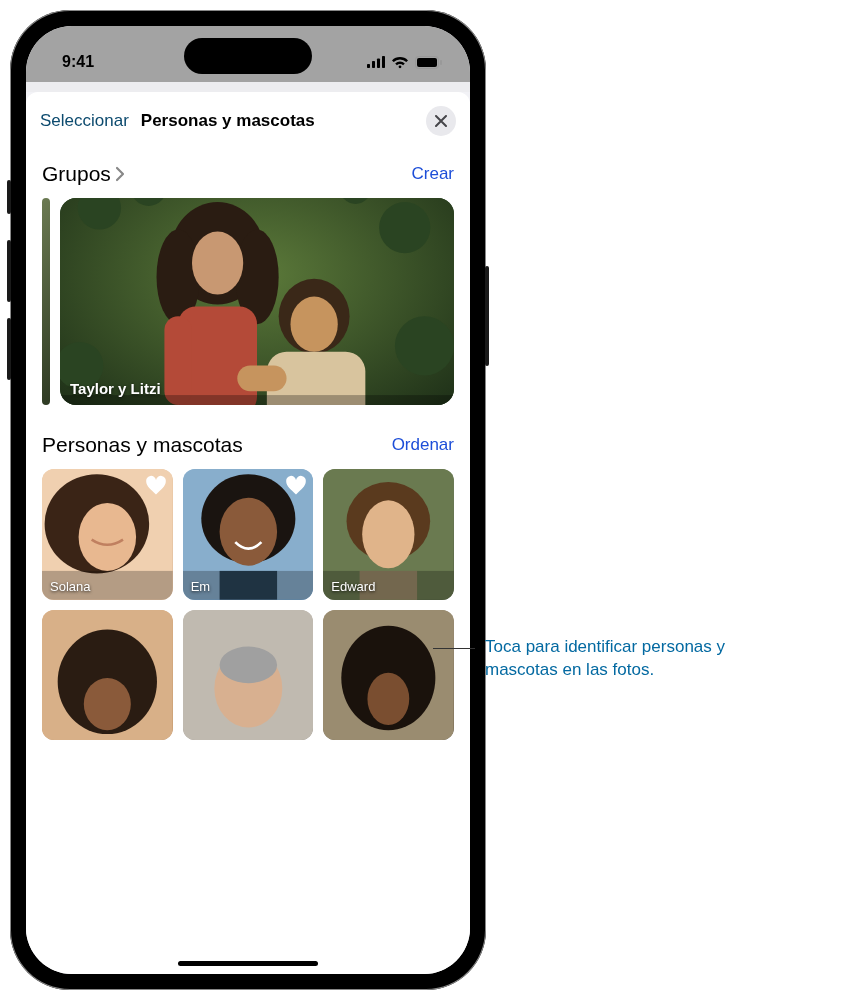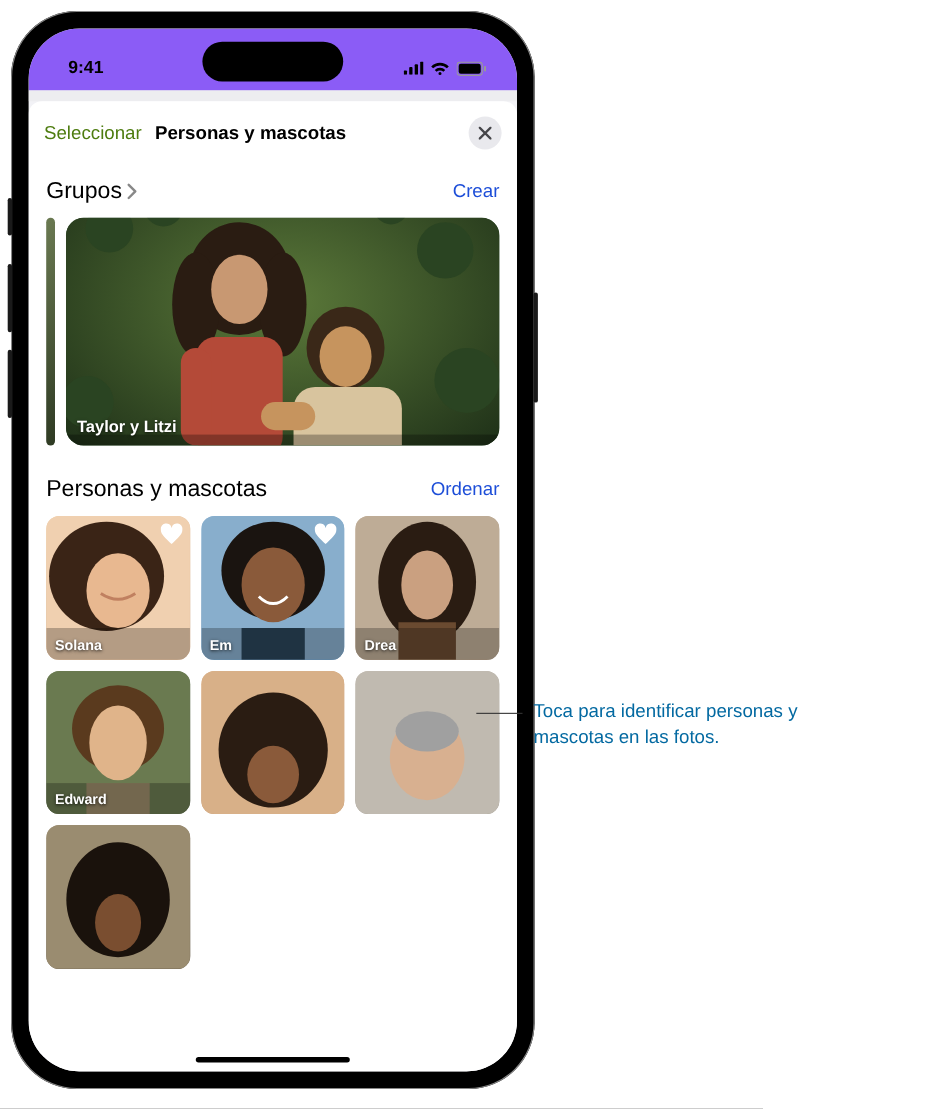--- a/index.html
+++ b/index.html
@@ -42,21 +42,21 @@
   .status-bar {
     height: 56px;
     position: relative;
     display: flex;
     justify-content: space-between;
     align-items: center;
     padding: 16px 28px 0 36px;
     font-weight: 600;
     font-size: 16px;
     color: #000;
-    background: #8b5cf6;
+    background: #a3a3a3;
   }
   .notch {
     position: absolute;
     top: 12px;
     left: 50%;
     transform: translateX(-50%);
     width: 128px;
     height: 36px;
     background: #000;
     border-radius: 20px;
@@ -71,21 +71,21 @@
     overflow: hidden;
     position: relative;
   }
   .navbar {
     display: flex;
     align-items: center;
     padding: 14px 14px 10px 14px;
     gap: 8px;
   }
   .nav-left {
-    color: #4d7c0f;
+    color: #0c4a6e;
     font-size: 17px;
   }
   .nav-title {
     font-size: 17px;
     font-weight: 600;
     color: #000;
     flex: 0 0 auto;
     margin-left: 4px;
   }
   .nav-spacer { flex: 1; }
@@ -158,21 +158,21 @@
   .heart-badge {
     position: absolute;
     top: 6px; right: 6px;
     width: 22px; height: 22px;
     display: flex; align-items: center; justify-content: center;
   }
   .tile-label {
     position: absolute;
     left: 8px; bottom: 6px;
     color: #fff;
-    font-weight: 700;
+    font-weight: 400;
     font-size: 13px;
     text-shadow: 0 1px 3px rgba(0,0,0,0.8);
   }
   .home-indicator {
     position: absolute;
     bottom: 8px; left: 50%;
     transform: translateX(-50%);
     width: 140px; height: 5px;
     background: #000;
     border-radius: 3px;
@@ -329,30 +329,20 @@
             <rect x="0" y="78" width="100" height="22" fill="rgba(0,0,0,0.25)"></rect>
           </svg>
           <div class="heart-badge">
             <svg width="18" height="16" viewBox="0 0 18 16">
                 <path d="M9 15 C5 11 1 8 1 4.5 A3.5 3.5 0 0 1 9 3 A3.5 3.5 0 0 1 17 4.5 C17 8 13 11 9 15 Z" fill="#fff"></path>
               </svg>
           </div>
           <span class="tile-label">Em</span>
         </div>
 
-        <div class="tile tile3">
-          <svg viewBox="0 0 100 100" preserveAspectRatio="xMidYMid slice">
-            <rect width="100" height="100" fill="#beac96"></rect>
-            <ellipse cx="50" cy="46" rx="34" ry="42" fill="#2a1c12"></ellipse>
-            <ellipse cx="50" cy="48" rx="18" ry="24" fill="#caa080"></ellipse>
-            <rect x="30" y="74" width="40" height="26" fill="#6a4a30"></rect>
-            <rect x="0" y="78" width="100" height="22" fill="rgba(0,0,0,0.25)"></rect>
-          </svg>
-          <span class="tile-label">Drea</span>
-        </div>
 
 
 
         <div class="tile tile6">
           <svg viewBox="0 0 100 100" preserveAspectRatio="xMidYMid slice">
             <rect width="100" height="100" fill="#6a7a50"></rect>
             <ellipse cx="50" cy="40" rx="32" ry="30" fill="#5a3a1e"></ellipse>
             <ellipse cx="50" cy="50" rx="20" ry="26" fill="#e0b48a"></ellipse>
             <rect x="28" y="78" width="44" height="22" fill="#9a8a68"></rect>
             <rect x="0" y="78" width="100" height="22" fill="rgba(0,0,0,0.25)"></rect>

